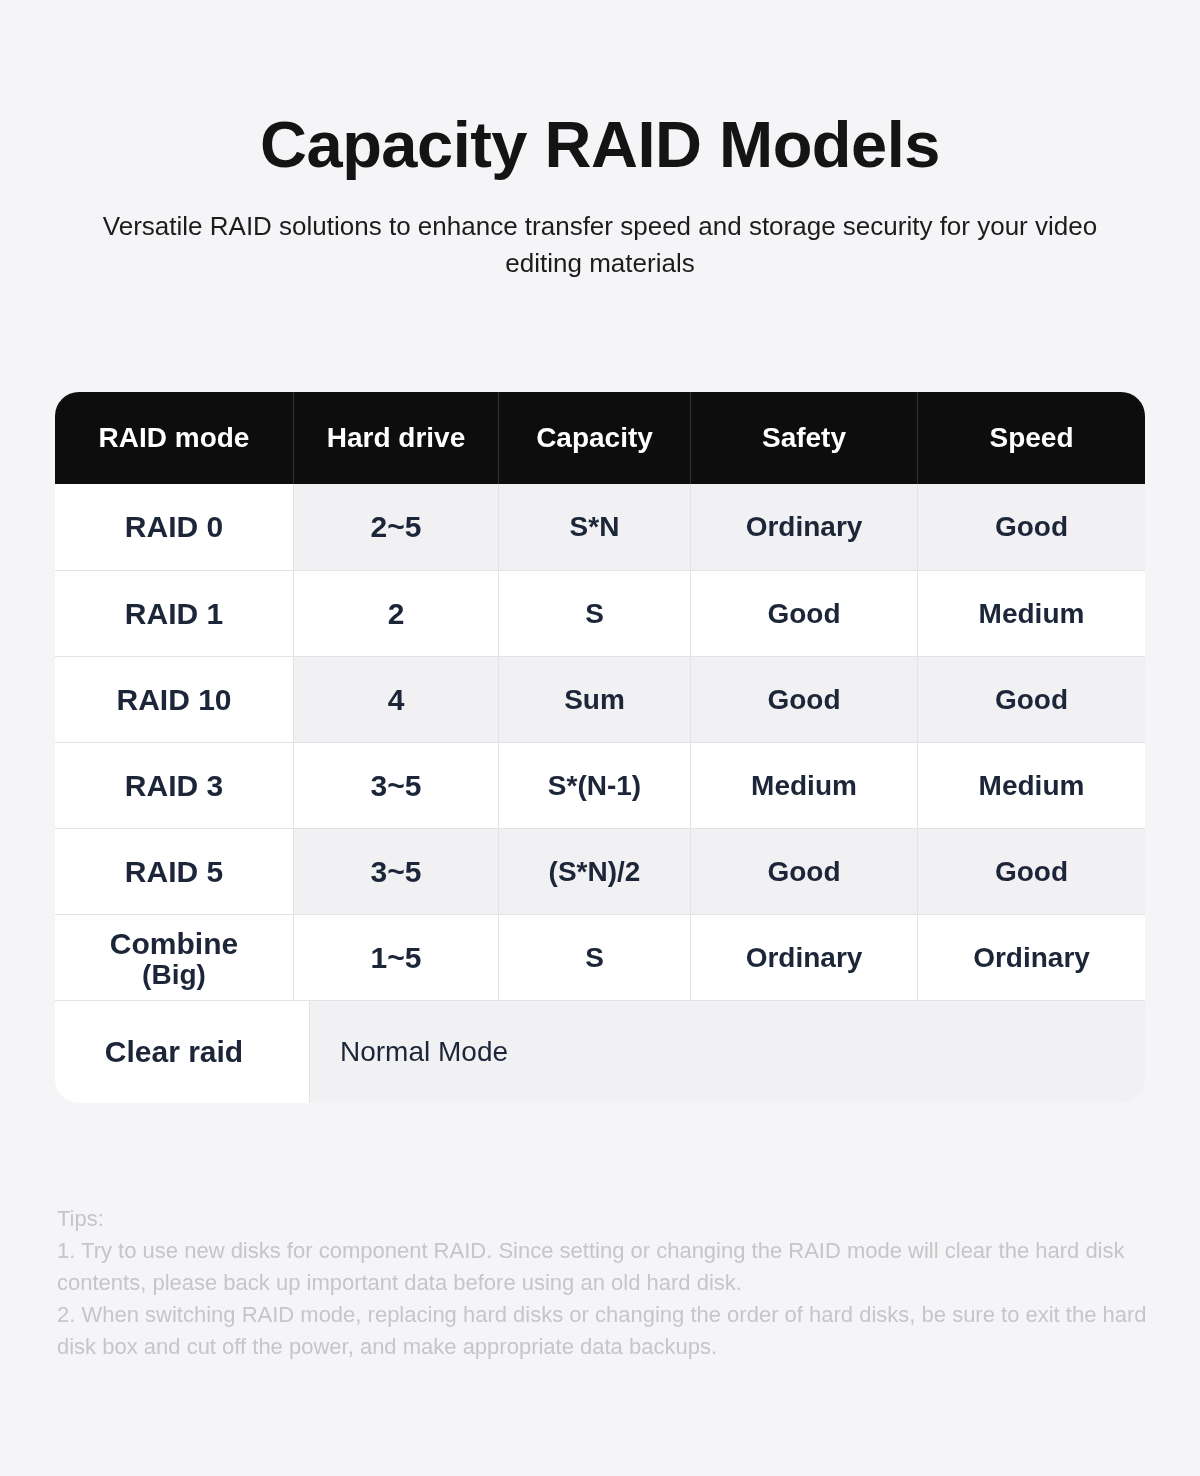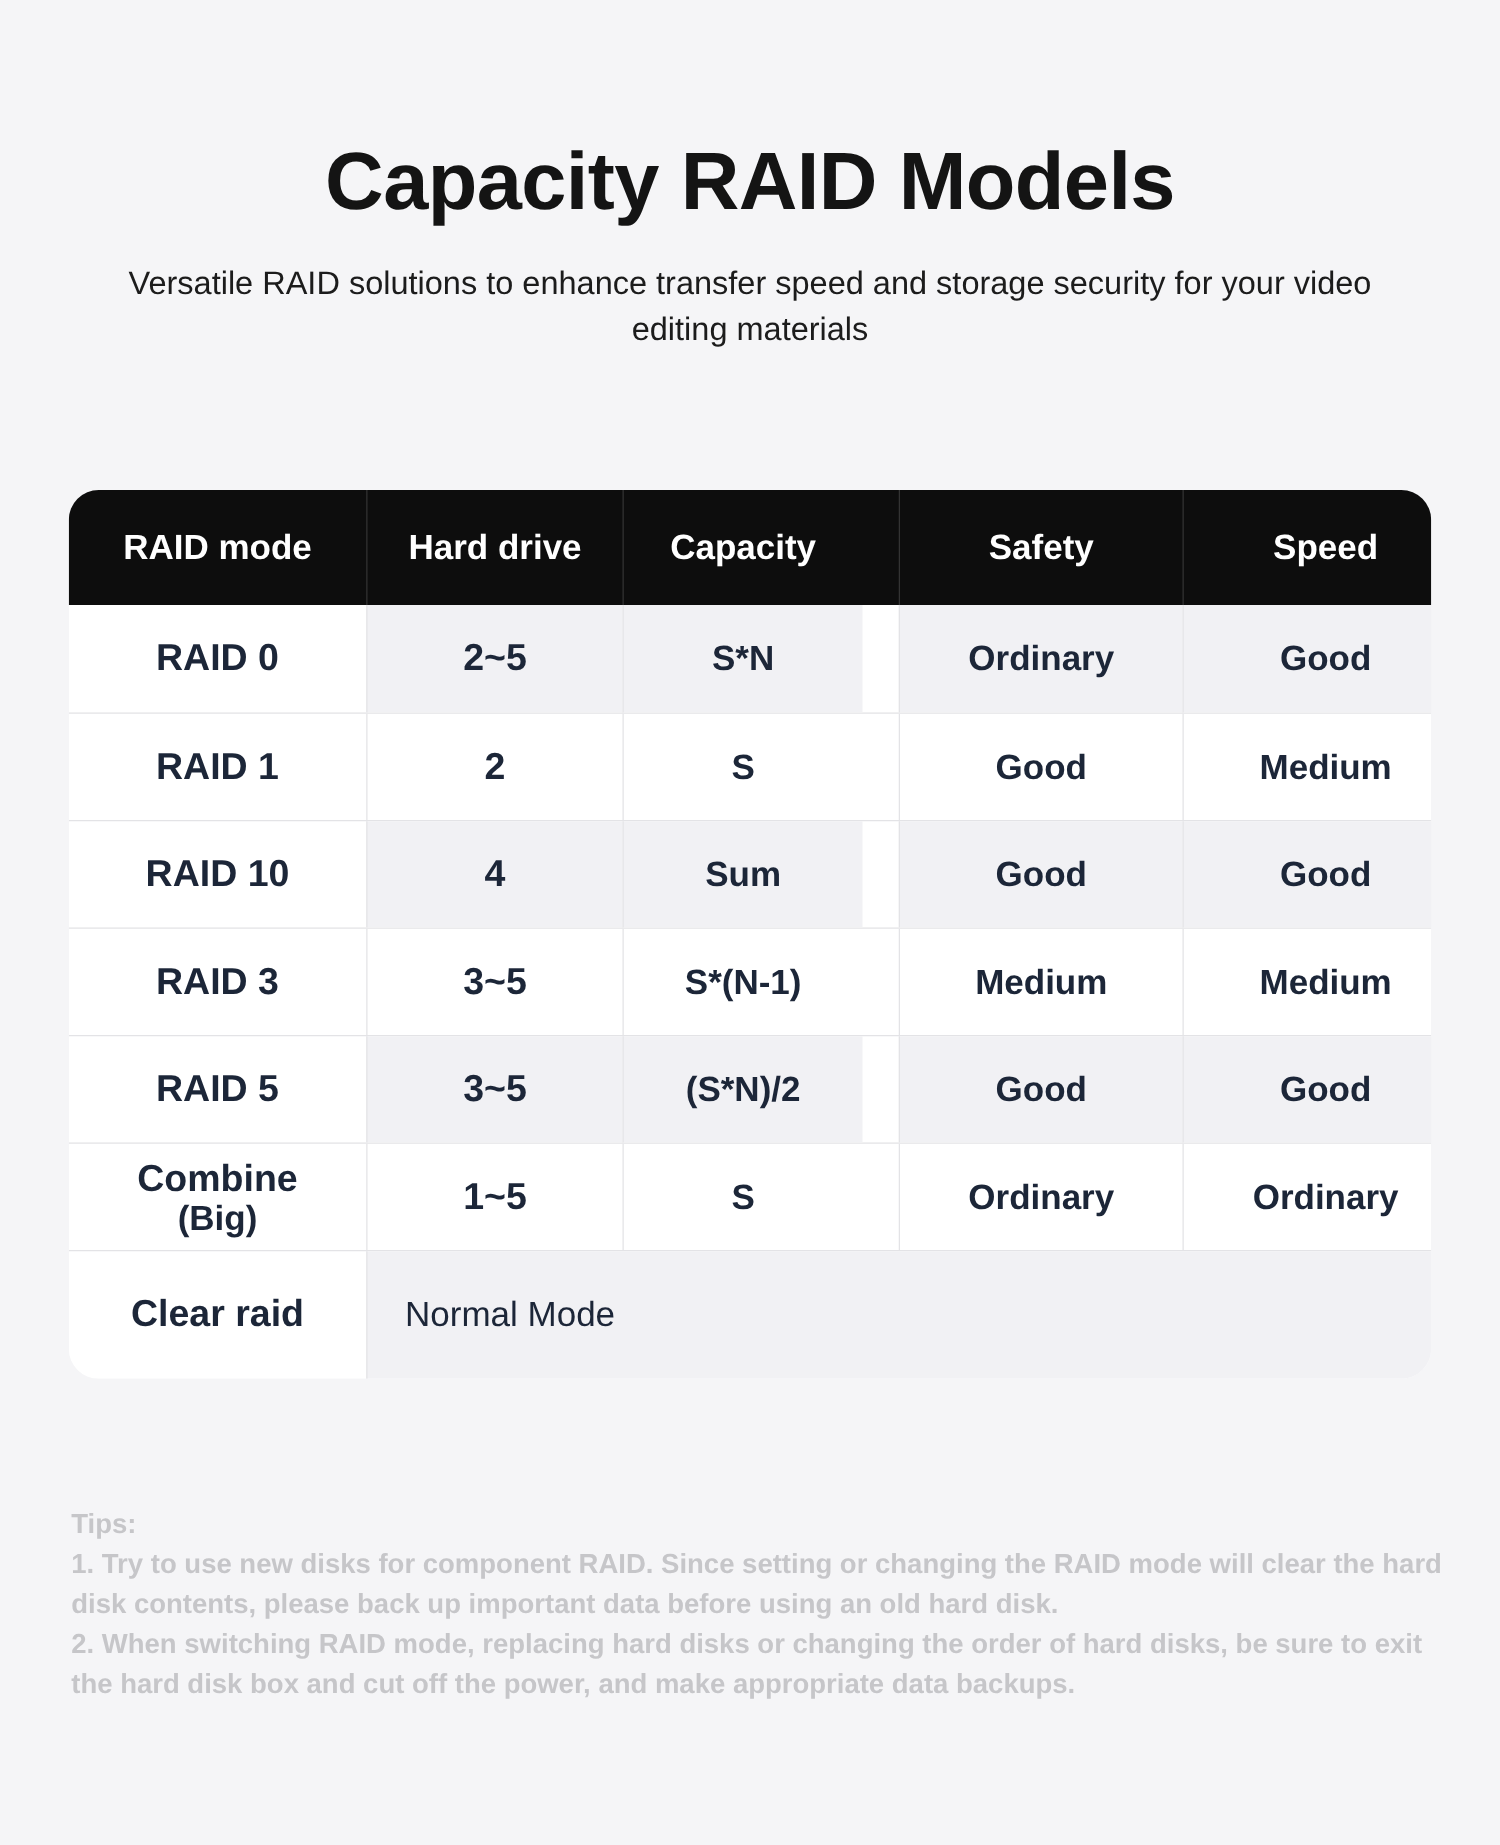--- a/index.html
+++ b/index.html
@@ -46,21 +46,21 @@
     justify-content: center;
     height: 100%;
     color: #ffffff;
     font-size: 28px;
     font-weight: 700;
   }
   .th + .th { border-left: 1px solid rgba(255,255,255,0.16); }
   .c1 { flex: 0 0 238px; width: 238px; }
   .c2 { flex: 0 0 205px; width: 205px; }
   .c3 { flex: 0 0 192px; width: 192px; }
-  .c4 { flex: 0 0 227px; width: 227px; margin-left: 29px; }
+  .c4 { flex: 0 0 227px; width: 227px; }
   .c5 { flex: 0 0 228px; width: 228px; text-align: right; }
   .trow {
     display: flex;
     height: 86px;
     background: #ffffff;
   }
   .tbody .trow + .trow { border-top: 1px solid #e3e3e6; }
   .td {
     display: flex;
     flex-direction: column;
@@ -74,20 +74,21 @@
   .td.c1 { font-size: 30px; }
   .td.c2 { font-size: 30px; }
   .row-shaded .td:not(.c1) { background: #f1f1f4; }
   .mode-sub { font-size: 28px; line-height: 26px; margin-top: 1px; }
   .mode-sub:empty { display: none; }
   .trow-clear {
     display: flex;
     height: 103px;
     background: #ffffff;
     border-top: 1px solid #e3e3e6;
+    gap: 16px;
   }
   .clear-label {
     flex: 0 0 238px;
     display: flex;
     align-items: center;
     justify-content: center;
     font-size: 30px;
     font-weight: 700;
   }
   .clear-value {
@@ -100,21 +101,21 @@
     font-size: 28px;
     font-weight: 500;
     color: #1c2638;
   }
   .tips {
     margin: 100px 0 0 57px;
     width: 1100px;
     color: #c6c6c9;
     font-size: 22px;
     line-height: 32px;
-    font-weight: 700;
+    font-weight: 400;
   }
 </style>
 </head>
 <body>
 
 <h1 class="page-title">Capacity RAID Models</h1>
 <p class="page-subtitle">Versatile RAID solutions to enhance transfer speed and storage security for your video editing materials</p>
 
 <div class="raid-table">
   <div class="thead">

